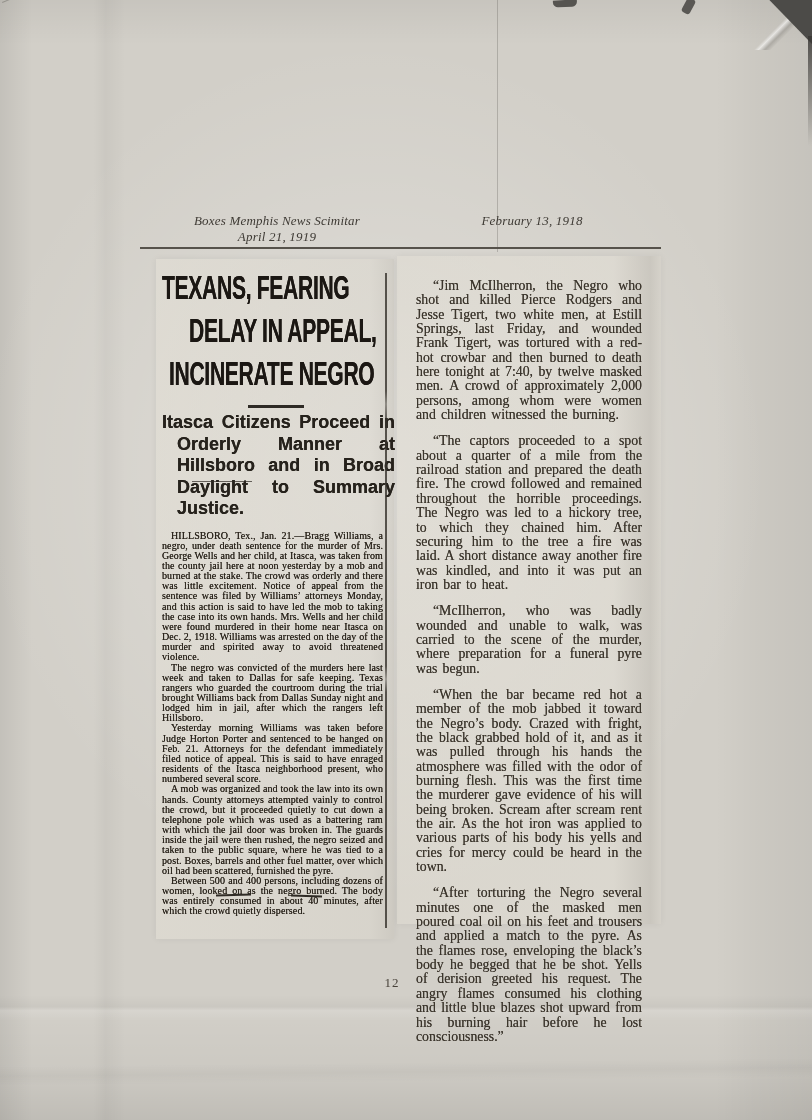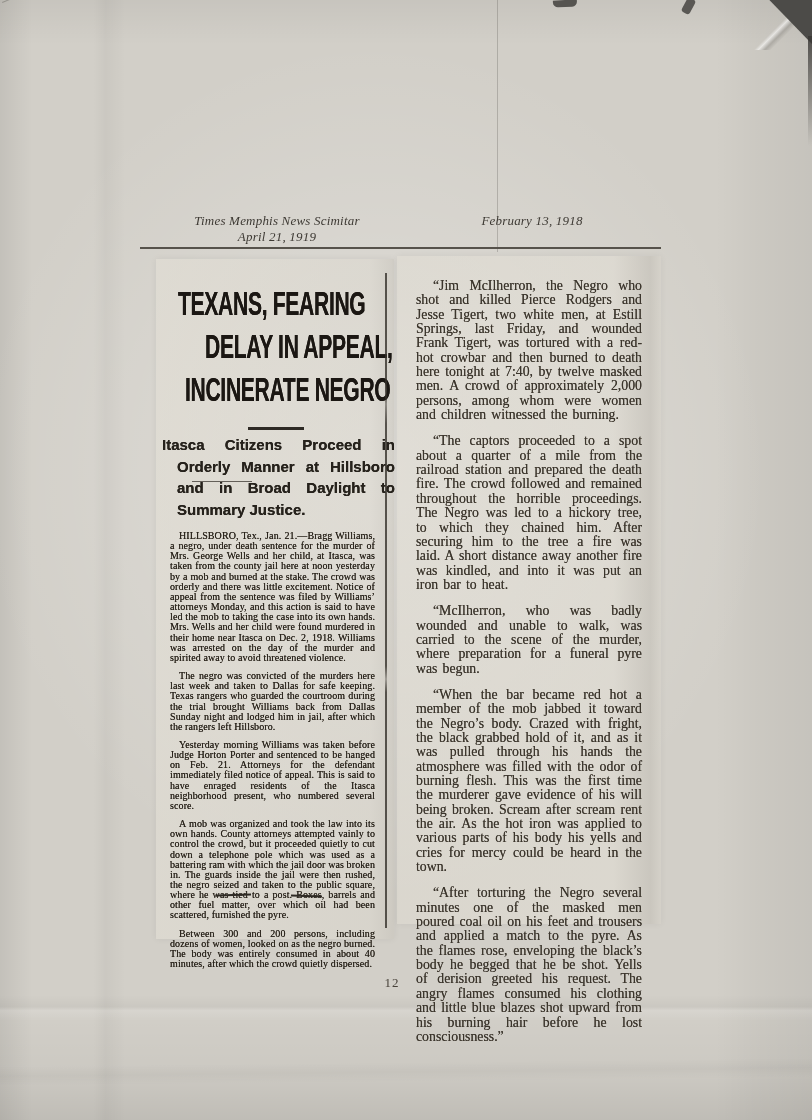--- a/index.html
+++ b/index.html
@@ -34,36 +34,36 @@
     letter-spacing:0.2px;}
   .caption.left{left:145px;}
   .caption.right{left:400px;}
   .top-rule{position:absolute;left:140px;top:247px;width:521px;height:2px;background:#56524b;}
 
   
   .clip-left{position:absolute;left:156px;top:259px;width:238px;height:680px;
     box-sizing:border-box;padding:7px 10px 0 6px;
     background:linear-gradient(90deg, rgba(228,224,214,0.55), rgba(222,218,208,0.45) 90%, rgba(200,196,187,0.5) 100%);
     box-shadow:0 0 7px rgba(0,0,0,0.06);}
-  .hl-block{margin:16px;padding:0;}
+  .hl-block{margin:0;padding:0;}
   .hl{display:block;white-space:nowrap;font-family:"Liberation Sans",sans-serif;
     font-weight:700;font-size:34px;line-height:43px;color:#1b1713;
     transform:scaleX(0.62);transform-origin:0 50%;letter-spacing:-0.5px;
     text-shadow:0 0 0.6px #1b1713;}
   .hl.i1{margin-left:27px;}
   .hl.i2{margin-left:7px;}
   .subrule{margin:10px 0 2px 86px;width:56px;height:3px;background:#2e2a25;}
   .subhead{font-family:"Liberation Sans",sans-serif;font-weight:700;
-    font-size:15px;line-height:21.5px;color:#26221c;margin:4px 17px 0 0;
+    font-size:18px;line-height:21.5px;color:#26221c;margin:4px 17px 0 0;
     padding-left:15px;text-indent:-15px;text-shadow:0 0 0.4px #26221c;
     text-align:justify;width:218px;}
   .body-left{margin-top:11px;width:221px;font-size:10px;line-height:10.15px;
     text-align:justify;color:#29231b;text-shadow:0 0 0.35px rgba(41,35,27,0.9);
     letter-spacing:0.1px;}
-  .body-left p{margin:8px;text-indent:9px;}
+  .body-left p{margin:0;text-indent:9px;}
   .vrule-left{position:absolute;right:7px;top:14px;height:655px;width:2px;
     background:linear-gradient(180deg,#35312b 0%,#35312b 18%,rgba(53,49,43,0.55) 20%,#35312b 23%,#35312b 60%,rgba(53,49,43,0.4) 62%,#35312b 64%,#35312b 100%);
     opacity:0.8;}
   .ink-underline{position:absolute;height:2px;background:#2f2b25;}
   .u-sub{left:36px;top:222px;width:60px;height:1px;opacity:.7;}
   .u1{left:60px;top:635px;width:35px;transform:rotate(-2deg);}
   .u2{left:135px;top:636px;width:31px;transform:rotate(1.5deg);}
 
   
   .clip-right{position:absolute;left:397px;top:256px;width:264px;height:668px;
@@ -87,21 +87,21 @@
   <div class="corner-dark"></div>
   <div class="edge-strip"></div>
   <div class="smudge-a"></div>
   <div class="smudge-b"></div>
   <div class="crease-v"></div>
   <div class="crease-d"></div>
   <div class="wrinkle1"></div>
   <div class="wrinkle2"></div>
 
   <div class="caption left">
-    <div>Times Memphis News Scimitar</div>
+    <div>Boxes Memphis News Scimitar</div>
     <div>April 21, 1919</div>
   </div>
   <div class="caption right">
     <div>February 13, 1918</div>
   </div>
   <div class="top-rule"></div>
 
   <article class="clip-left">
     <div class="hl-block">
       <span class="hl">TEXANS, FEARING</span>
@@ -109,21 +109,21 @@
       <span class="hl i2">INCINERATE NEGRO</span>
     </div>
     <div class="subrule"></div>
     <h2 class="subhead">Itasca Citizens Proceed in Orderly Manner at Hillsboro and in Broad Daylight to Summary Justice.</h2>
     <div class="ink-underline u-sub"></div>
     <div class="body-left">
         <p>HILLSBORO, Tex., Jan. 21.—Bragg Williams, a negro, under death sentence for the murder of Mrs. George Wells and her child, at Itasca, was taken from the county jail here at noon yesterday by a mob and burned at the stake. The crowd was orderly and there was little excitement. Notice of appeal from the sentence was filed by Williams’ attorneys Monday, and this action is said to have led the mob to taking the case into its own hands. Mrs. Wells and her child were found murdered in their home near Itasca on Dec. 2, 1918. Williams was arrested on the day of the murder and spirited away to avoid threatened violence.</p>
         <p>The negro was convicted of the murders here last week and taken to Dallas for safe keeping. Texas rangers who guarded the courtroom during the trial brought Williams back from Dallas Sunday night and lodged him in jail, after which the rangers left Hillsboro.</p>
         <p>Yesterday morning Williams was taken before Judge Horton Porter and sentenced to be hanged on Feb. 21. Attorneys for the defendant immediately filed notice of appeal. This is said to have enraged residents of the Itasca neighborhood present, who numbered several score.</p>
         <p>A mob was organized and took the law into its own hands. County attorneys attempted vainly to control the crowd, but it proceeded quietly to cut down a telephone pole which was used as a battering ram with which the jail door was broken in. The guards inside the jail were then rushed, the negro seized and taken to the public square, where he was tied to a post. Boxes, barrels and other fuel matter, over which oil had been scattered, furnished the pyre.</p>
-        <p>Between 300 and 200 persons, including dozens of women, looked on as the negro burned. The body was entirely consumed in about 40 minutes, after which the crowd quietly dispersed.</p>
+        <p>Between 500 and 400 persons, including dozens of women, looked on as the negro burned. The body was entirely consumed in about 40 minutes, after which the crowd quietly dispersed.</p>
       </div>
     <div class="vrule-left"></div>
     <div class="ink-underline u1"></div>
     <div class="ink-underline u2"></div>
   </article>
 
   <article class="clip-right">
     <div class="body-right">
         <p>“Jim McIlherron, the Negro who shot and killed Pierce Rodgers and Jesse Tigert, two white men, at Estill Springs, last Friday, and wounded Frank Tigert, was tortured with a red-hot crowbar and then burned to death here tonight at 7:40, by twelve masked men. A crowd of approximately 2,000 persons, among whom were women and children witnessed the burning.</p>
         <p>“The captors proceeded to a spot about a quarter of a mile from the railroad station and prepared the death fire. The crowd followed and remained throughout the horrible proceedings. The Negro was led to a hickory tree, to which they chained him. After securing him to the tree a fire was laid. A short distance away another fire was kindled, and into it was put an iron bar to heat.</p>

